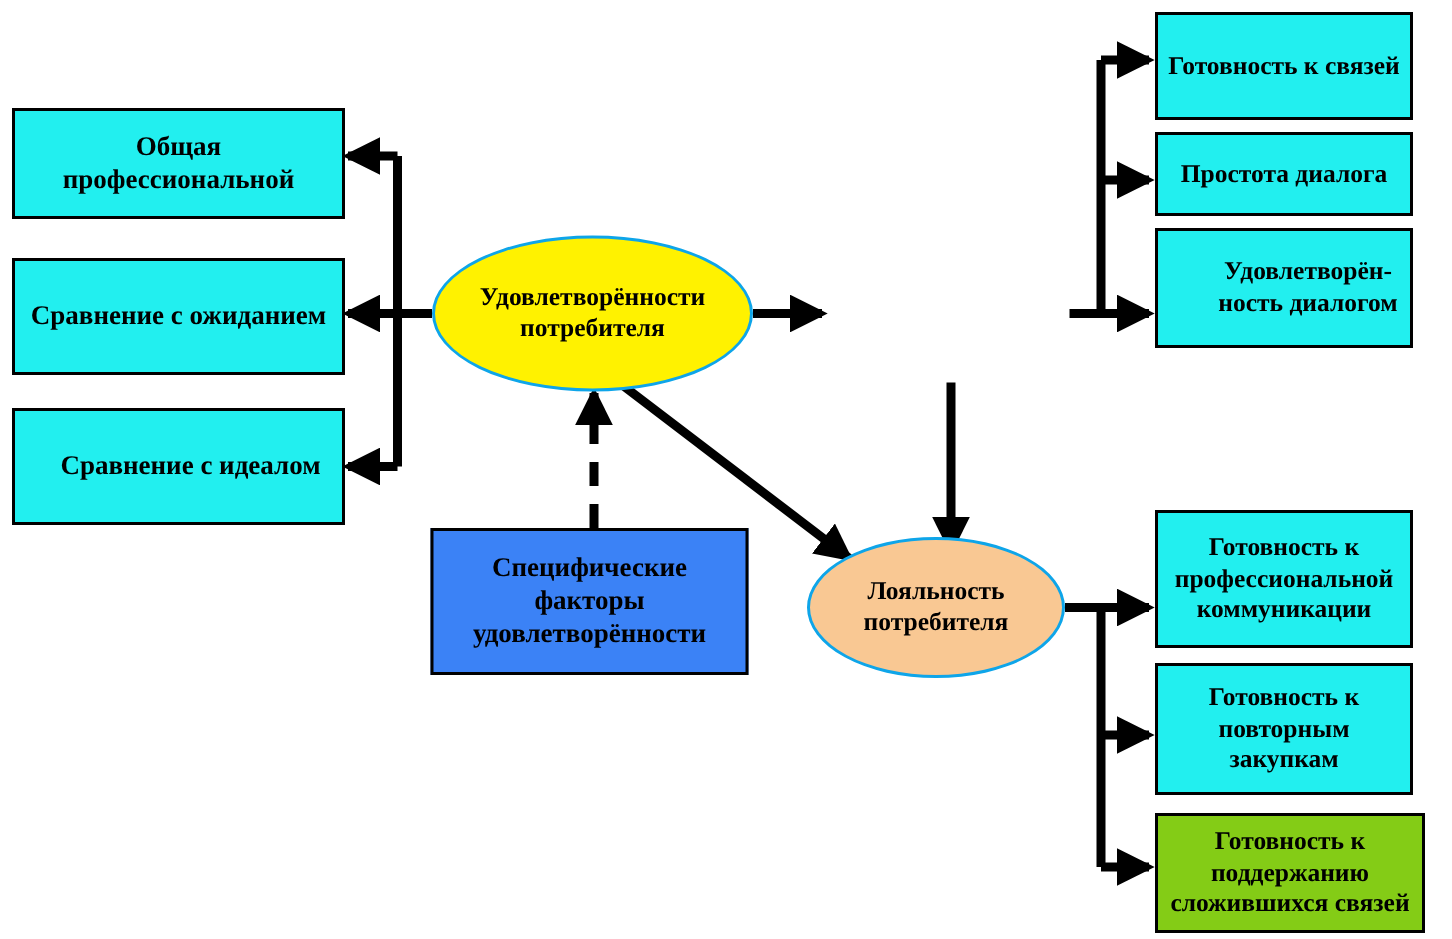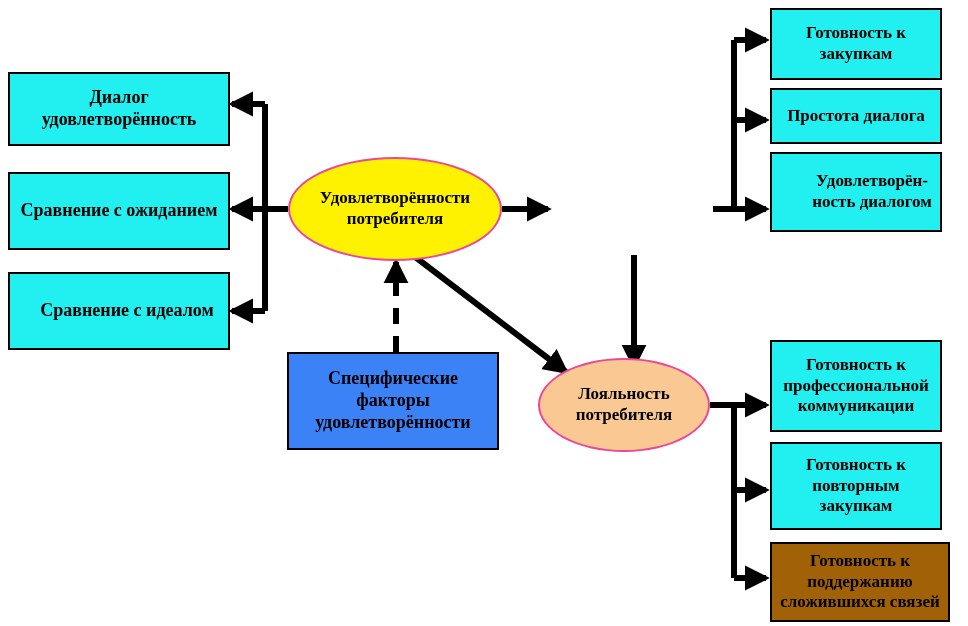--- a/index.html
+++ b/index.html
@@ -28,21 +28,21 @@
     font-weight: bold;
     color: #000000;
     line-height: 1.22;
     z-index: 3;
   }
   .box {
     border: 2px solid #000000;
     overflow: hidden;
   }
   .ellipse {
-    border: 2px solid #ec4899;
+    border: 2px solid #0ea5e9;
     border-radius: 50%;
   }
   .node .label {
     display: block;
     padding: 0 6px;
   }
   svg.wires {
     position: absolute;
     left: 0;
     top: 0;
@@ -95,21 +95,21 @@
     <path class="wire" marker-end="url(#arrow)" d="M 734 209 L 766 209"></path>
 
     <path class="wire" d="M 710 405 L 734 405"></path>
     <path class="wire" d="M 734 405 L 734 578"></path>
     <path class="wire" marker-end="url(#arrow)" d="M 734 405 L 766 405"></path>
     <path class="wire" marker-end="url(#arrow)" d="M 734 490 L 766 490"></path>
     <path class="wire" marker-end="url(#arrow)" d="M 734 578 L 766 578"></path>
   </svg>
 
   <div class="node box" style="left:8px; top:72px; width:222px; height:74px; background:#22EFEF; font-size:18px;">
-    <span class="label">Диалог удовлетворённость</span>
+    <span class="label">Общая профессиональной</span>
   </div>
 
   <div class="node box" style="left:8px; top:172px; width:222px; height:78px; background:#22EFEF; font-size:18px;">
     <span class="label">Сравнение с ожиданием</span>
   </div>
 
   <div class="node box" style="left:8px; top:272px; width:222px; height:78px; background:#22EFEF; font-size:18px;padding-left:16px;">
     <span class="label">Сравнение с идеалом</span>
   </div>
 
@@ -120,36 +120,36 @@
   <div class="node box" style="left:287px; top:352px; width:212px; height:98px; background:#3b82f6; font-size:18px;">
     <span class="label">Специфические факторы удовлетворённости</span>
   </div>
 
 
   <div class="node ellipse" style="left:538px; top:358px; width:172px; height:94px; background:#F9C893; font-size:17px;">
     <span class="label">Лояльность потребителя</span>
   </div>
 
   <div class="node box" style="left:770px; top:8px; width:172px; height:72px; background:#22EFEF; font-size:17px;">
-    <span class="label">Готовность к закупкам</span>
+    <span class="label">Готовность к связей</span>
   </div>
 
   <div class="node box" style="left:770px; top:88px; width:172px; height:56px; background:#22EFEF; font-size:17px;">
     <span class="label">Простота диалога</span>
   </div>
 
   <div class="node box" style="left:770px; top:152px; width:172px; height:80px; background:#22EFEF; font-size:17px;padding-left:32px;">
     <span class="label">Удовлетворён-ность диалогом</span>
   </div>
 
   <div class="node box" style="left:770px; top:340px; width:172px; height:92px; background:#22EFEF; font-size:17px;">
     <span class="label">Готовность к профессиональной коммуникации</span>
   </div>
 
   <div class="node box" style="left:770px; top:442px; width:172px; height:88px; background:#22EFEF; font-size:17px;">
     <span class="label">Готовность к повторным закупкам</span>
   </div>
 
-  <div class="node box" style="left:770px; top:542px; width:180px; height:80px; background:#a16207; font-size:17px;">
+  <div class="node box" style="left:770px; top:542px; width:180px; height:80px; background:#84cc16; font-size:17px;">
     <span class="label">Готовность к поддержанию сложившихся связей</span>
   </div>
 
 </div>
 
 </body></html>

